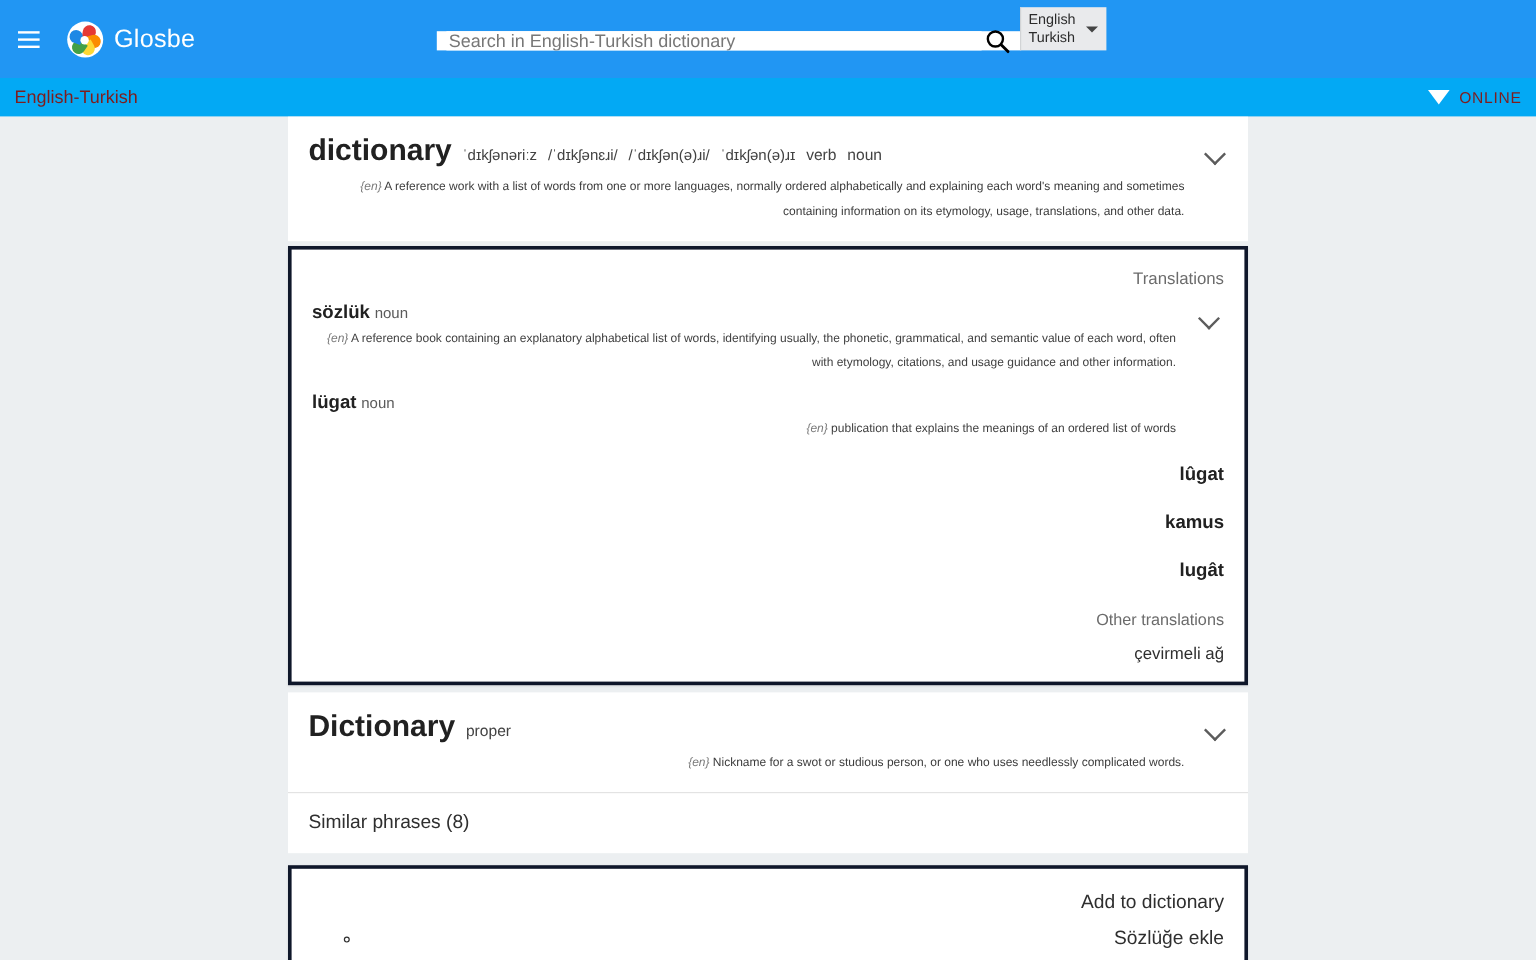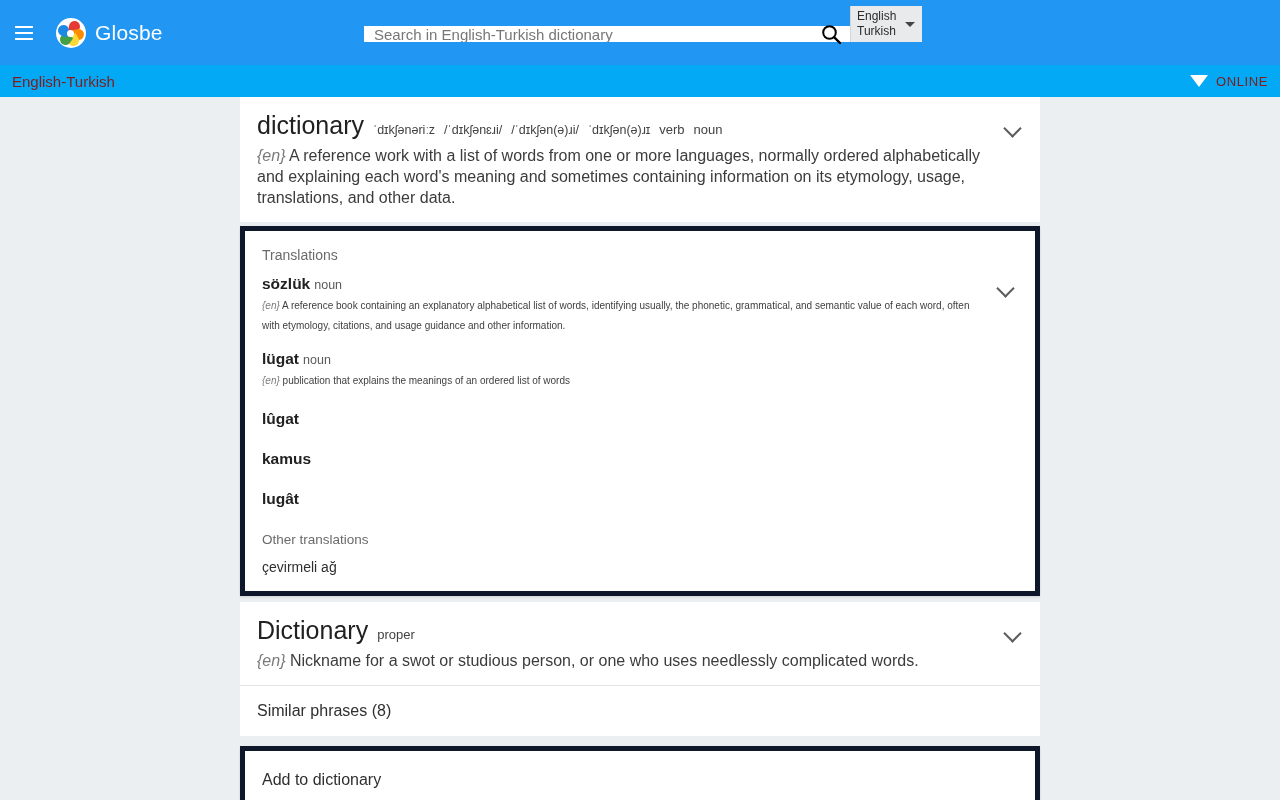--- a/index.html
+++ b/index.html
@@ -154,53 +154,55 @@
     position: relative;
   }
   .entry-head {
     display: flex;
     align-items: baseline;
     flex-wrap: wrap;
     gap: 9px;
   }
   .headword {
     font-size: 25px;
-    font-weight: normal;
+    font-weight: bold;
     color: #212121;
   }
   .ipa { font-size: 12.5px; color: #424242; }
   .pos { font-size: 13px; color: #424242; }
   .defn {
     margin-top: 5px;
-    font-size: 16px;
+    font-size: 10px;
     line-height: 21px;
     color: #3c3c3c;
     max-width: 730px;
+    text-align: right;
   }
   .tag-en { color: #7a7a7a; font-style: italic; }
   .chev {
     position: absolute;
     right: 18px; top: 22px;
     width: 18px; height: 18px;
     cursor: pointer;
   }
   .chev::before {
     content: "";
     position: absolute;
     left: 2px; top: 3px;
     width: 11px; height: 11px;
     border-right: 2px solid #5c5c5c;
     border-bottom: 2px solid #5c5c5c;
     transform: rotate(45deg);
   }
 
   .card {
     background: #fff;
-    border: 5px solid #0f172a;
+    border: 3px solid #0f172a;
     box-shadow: 0 1px 2px rgba(0,0,0,.12);
+    text-align: right;
   }
   .card-label {
     font-size: 14px;
     color: #6b6b6b;
     padding: 16px 17px 6px 17px;
   }
   .tr-item {
     position: relative;
     padding: 6px 40px 8px 17px;
   }

